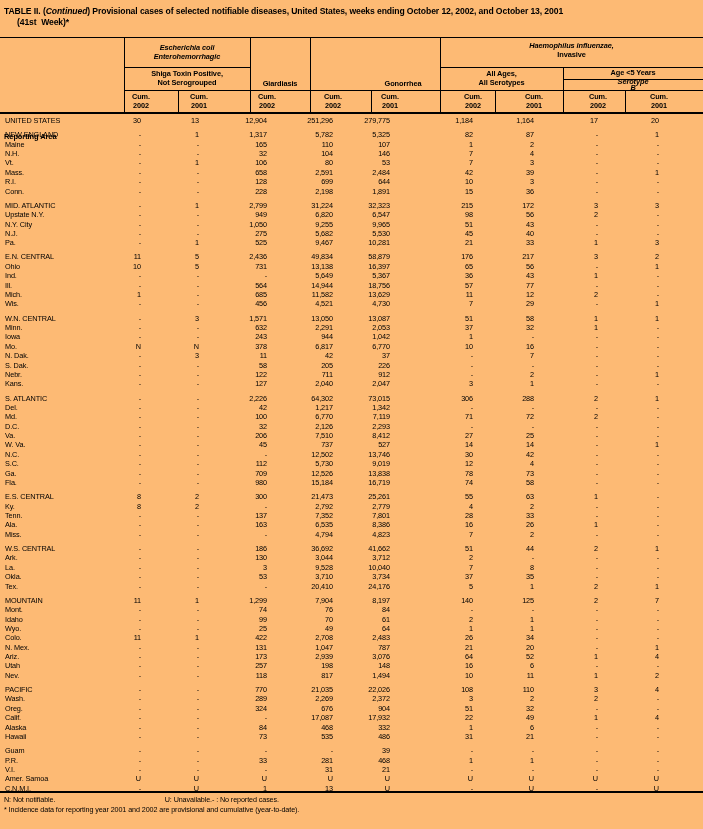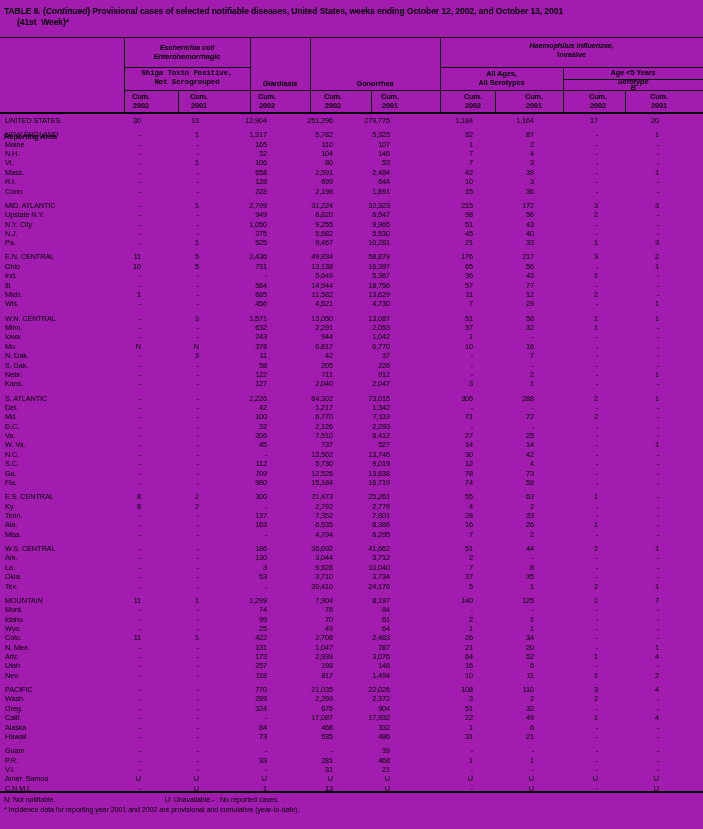--- a/index.html
+++ b/index.html
@@ -1,40 +1,40 @@
 <!DOCTYPE html>
 <html><head>
 <meta charset="utf-8">
 <style>
   html,body { margin:0; padding:0; background:#ffffff; }
   .page {
-    position:relative; width:703px; height:829px; background:#a21caf;
+    position:relative; width:703px; height:829px; background:#fdba74;
     font-family:"Liberation Sans", sans-serif; color:#000;
     overflow:hidden;
   }
   
   .title {
     position:absolute; left:4px; top:6px; width:697px;
     font-size:8.6px; font-weight:bold; line-height:11px; letter-spacing:-0.1px;
   }
   .title .l1 { white-space:nowrap; }
   .title .l2 { white-space:pre;padding-left:13px; }
   .it { font-style:italic; }
   
   .hl { position:absolute; background:#000; height:1px; }
   .vl { position:absolute; background:#000; width:1px; }
   
   .hcell {
     position:absolute; text-align:center; font-weight:bold;
     font-size:7.4px; line-height:9.2px; letter-spacing:-0.1px;
   }
   .h-ecoli   { left:124px; width:126px; top:43px; }
-  .h-shiga   { left:124px; width:126px; top:69px;font-family:Liberation Mono, monospace; }
+  .h-shiga   { left:124px; width:126px; top:69px; }
   .h-giard   { left:250px; width:60px;  top:79px; }
-  .h-gono    { left:310px; width:130px; top:79px; }
+  .h-gono    { left:310px; width:130px; top:79px;padding-left:28px; }
   .h-hib     { left:440px; width:263px; top:41px; }
   .h-allages { left:440px; width:123px; top:69px; }
   .h-age5    { left:563px; width:140px; top:68px; }
   .h-sero    { left:563px; width:140px; top:79px; line-height:5.9px;font-style:italic; }
   .h-report  { position:absolute; left:4px; top:96px; font-weight:bold; font-size:7.5px; letter-spacing:-0.1px;margin-top:36px; }
   .cum {
     position:absolute; top:91.5px; transform:translateX(-50%);
     text-align:center; font-weight:bold; font-size:7.3px; line-height:9.3px; letter-spacing:-0.1px;
   }
   .k1{left:141px}.k2{left:199px}.k3{left:267px}.k4{left:333px}.k5{left:390px}
@@ -1386,21 +1386,21 @@
       <div class="c c2">
           <span>-</span>
         </div>
       <div class="c c3">
           <span>-</span>
         </div>
       <div class="c c4">
           <span>4,794</span>
         </div>
       <div class="c c5">
-          <span>6,295</span>
+          <span>4,823</span>
         </div>
       <div class="c c6">
           <span>7</span>
         </div>
       <div class="c c7">
           <span>2</span>
         </div>
       <div class="c c8">
           <span>-</span>
         </div>

